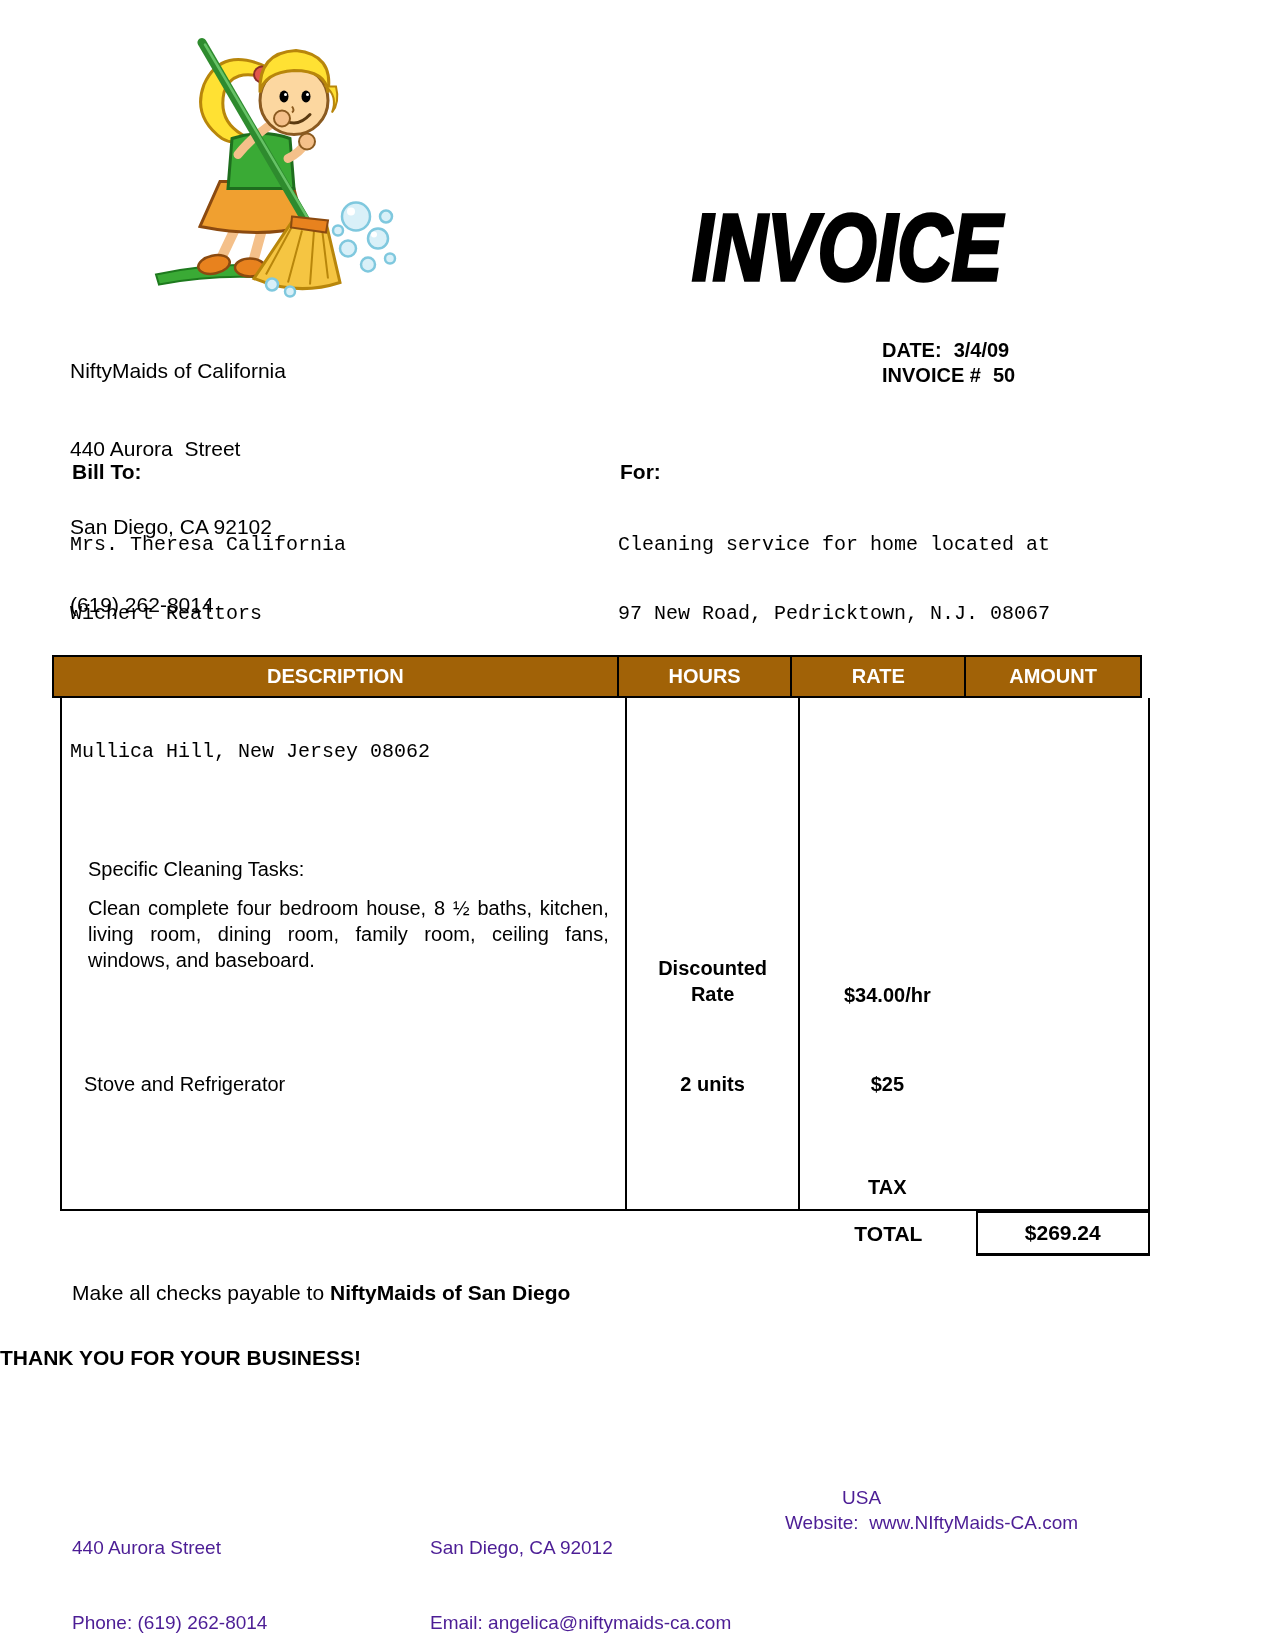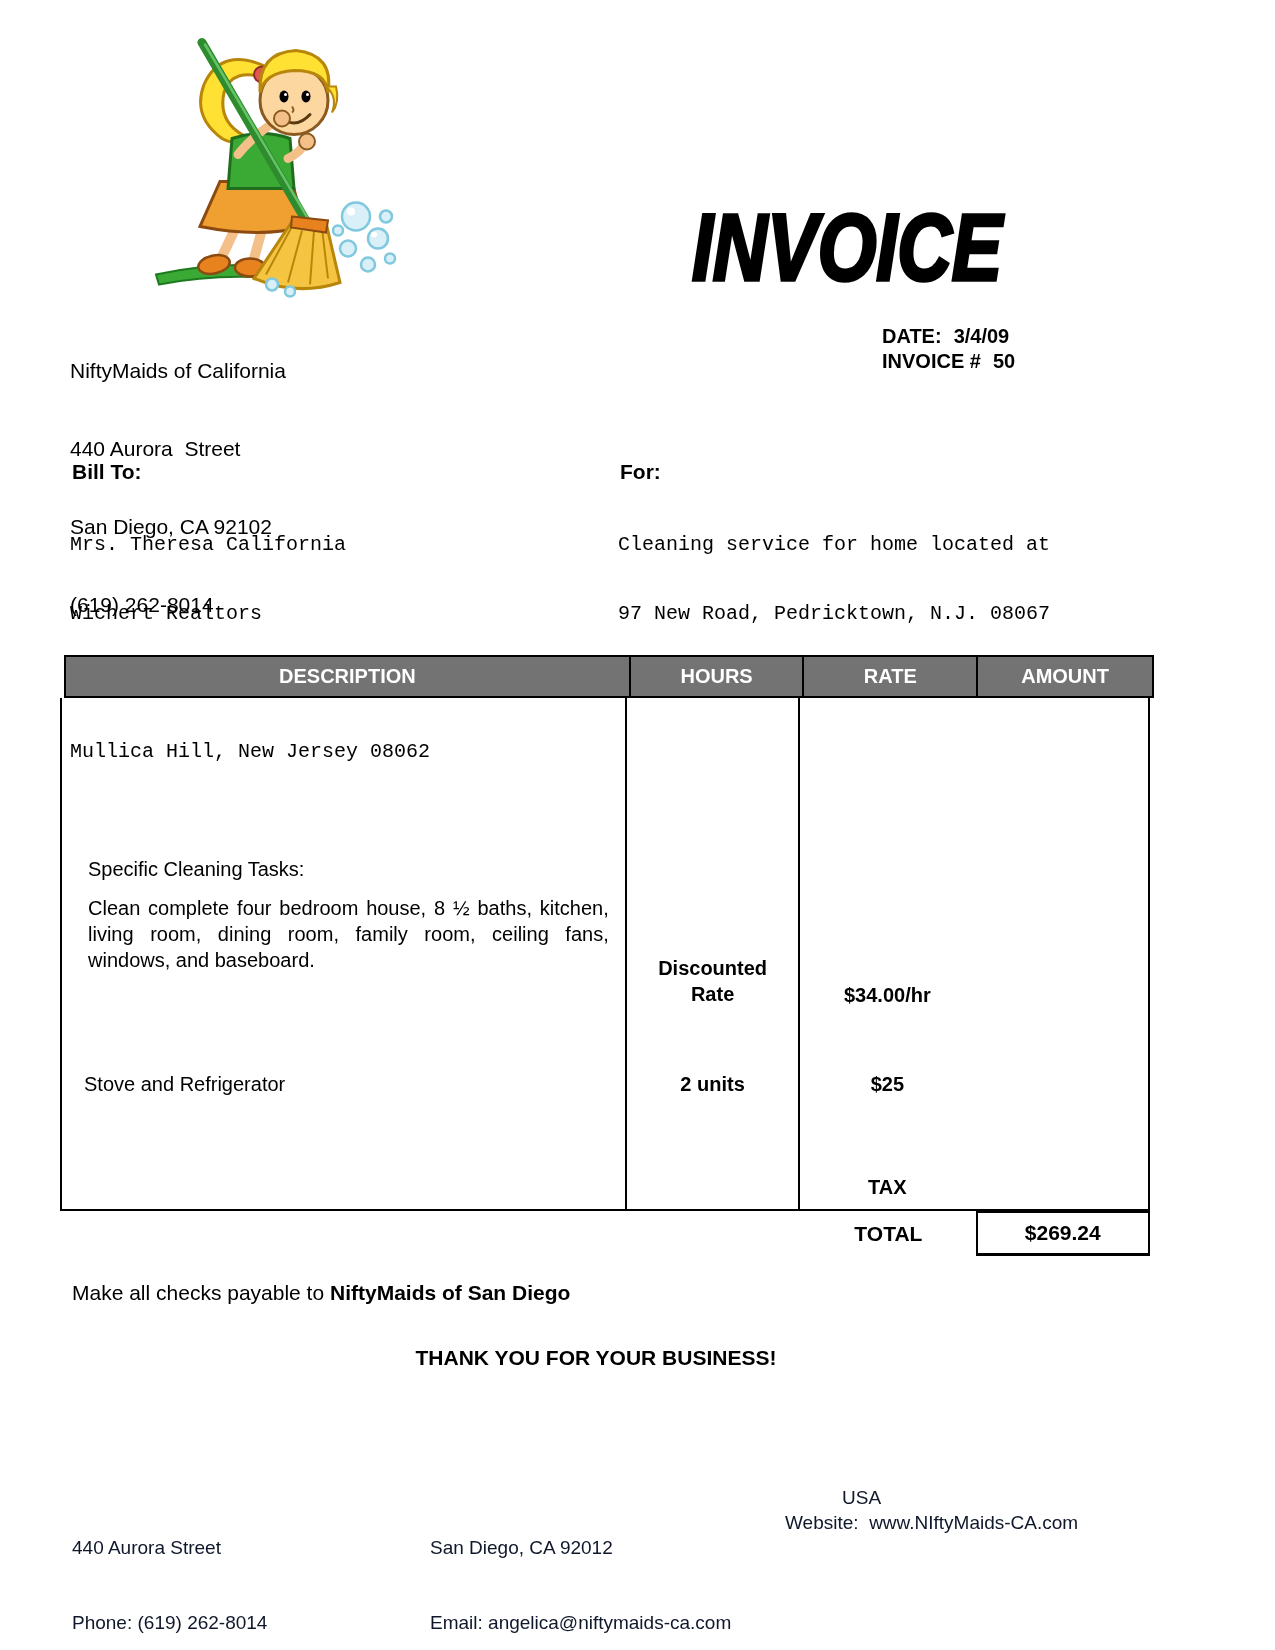--- a/index.html
+++ b/index.html
@@ -15,32 +15,32 @@
   
   .invoice-title{left:612px;top:194px;width:470px;text-align:center;
     font-size:92px;font-weight:bold;font-style:italic;white-space:nowrap;
     transform:scale(0.82,1.02);transform-origin:center top;
     -webkit-text-stroke:3.5px #000;letter-spacing:0px;}
 
   
   .company-block{left:70px;top:306px;font-size:21px;line-height:26px;white-space:pre-wrap;}
 
   
-  .meta-block{left:882px;top:324px;font-size:20px;font-weight:bold;line-height:25px;}
+  .meta-block{left:882px;top:338px;font-size:20px;font-weight:bold;line-height:25px;}
   .meta-block .lbl{margin-right:12px;}
 
   
   .billto-label{left:72px;top:460px;font-size:21px;font-weight:bold;}
   .billto-lines{left:70px;top:487px;font-size:20px;line-height:23px;white-space:pre;}
   .for-label{left:620px;top:460px;font-size:21px;font-weight:bold;}
   .for-lines{left:618px;top:487px;font-size:20px;line-height:23px;white-space:pre;}
 
   
-  .tbl-header{left:64px;top:655px;width:1090px;height:43px;display:flex;
-    background:#737373;border:2px solid #000;box-sizing:border-box;}
+  .tbl-header{left:52px;top:655px;width:1090px;height:43px;display:flex;
+    background:#a16207;border:2px solid #000;box-sizing:border-box;}
   .hcell{color:#fff;font-weight:bold;font-size:20px;display:flex;align-items:center;
     justify-content:center;border-right:2px solid #000;box-sizing:border-box;}
   .hcell:last-child{border-right:none;}
   .w-desc{width:52%;} .w-sm{width:16%;}
 
   .tbl-body{left:60px;top:698px;width:1090px;height:513px;display:flex;
     border:2px solid #000;border-top:none;box-sizing:border-box;}
   .bcell{position:relative;border-right:2px solid #000;box-sizing:border-box;}
   .bcell:last-child{border-right:none;}
   .tasks-heading{position:absolute;top:160px;left:26px;font-size:20px;}
@@ -54,24 +54,24 @@
   .total-row{left:60px;top:1211px;width:1090px;height:45px;display:flex;}
   .total-spacer{width:68%;}
   .total-label{width:16%;display:flex;align-items:center;justify-content:center;
     font-weight:bold;font-size:21px;}
   .total-amount{width:16%;border:2px solid #000;border-bottom-width:3px;box-sizing:border-box;
     display:flex;align-items:center;justify-content:center;font-weight:bold;font-size:21px;}
 
   
   .checks-line{left:72px;top:1281px;font-size:21px;}
   .terms-line{left:72px;top:1307px;font-size:21px;}
-  .thanks-line{left:0;top:1346px;width:1192px;text-align:center;font-weight:bold;font-size:21px;}
-
-  
-  .foot{color:#0f172a;font-size:19px;line-height:25px;white-space:pre-wrap;}
+  .thanks-line{left:0;top:1346px;width:1192px;font-weight:bold;font-size:21px;}
+
+  
+  .foot{color:#4c1d95;font-size:19px;line-height:25px;white-space:pre-wrap;}
   .foot-1{left:72px;top:1485px;}
   .foot-2{left:430px;top:1485px;}
   .foot-3a{left:842px;top:1485px;}
   .foot-3b{left:785px;top:1510px;}
 </style>
 </head>
 <body>
 
 <div class="page">
 

